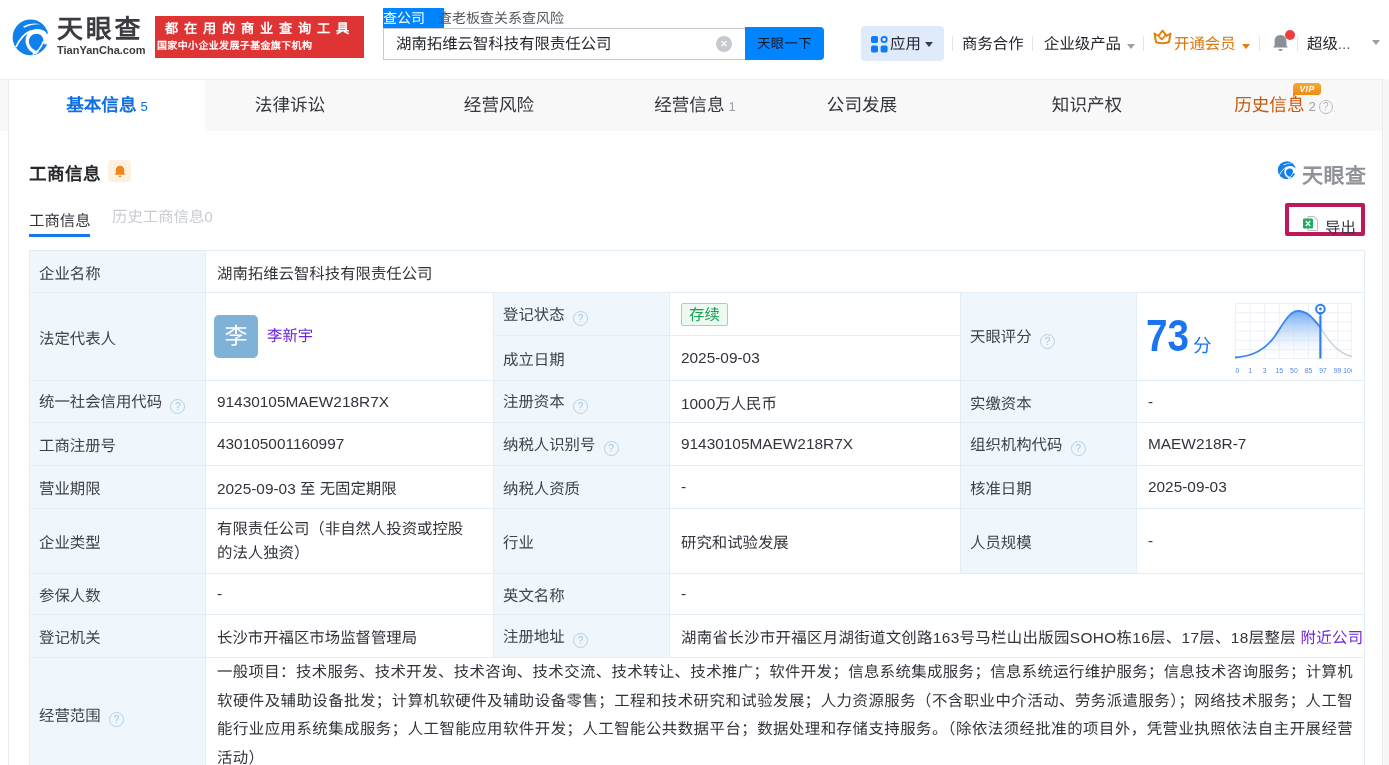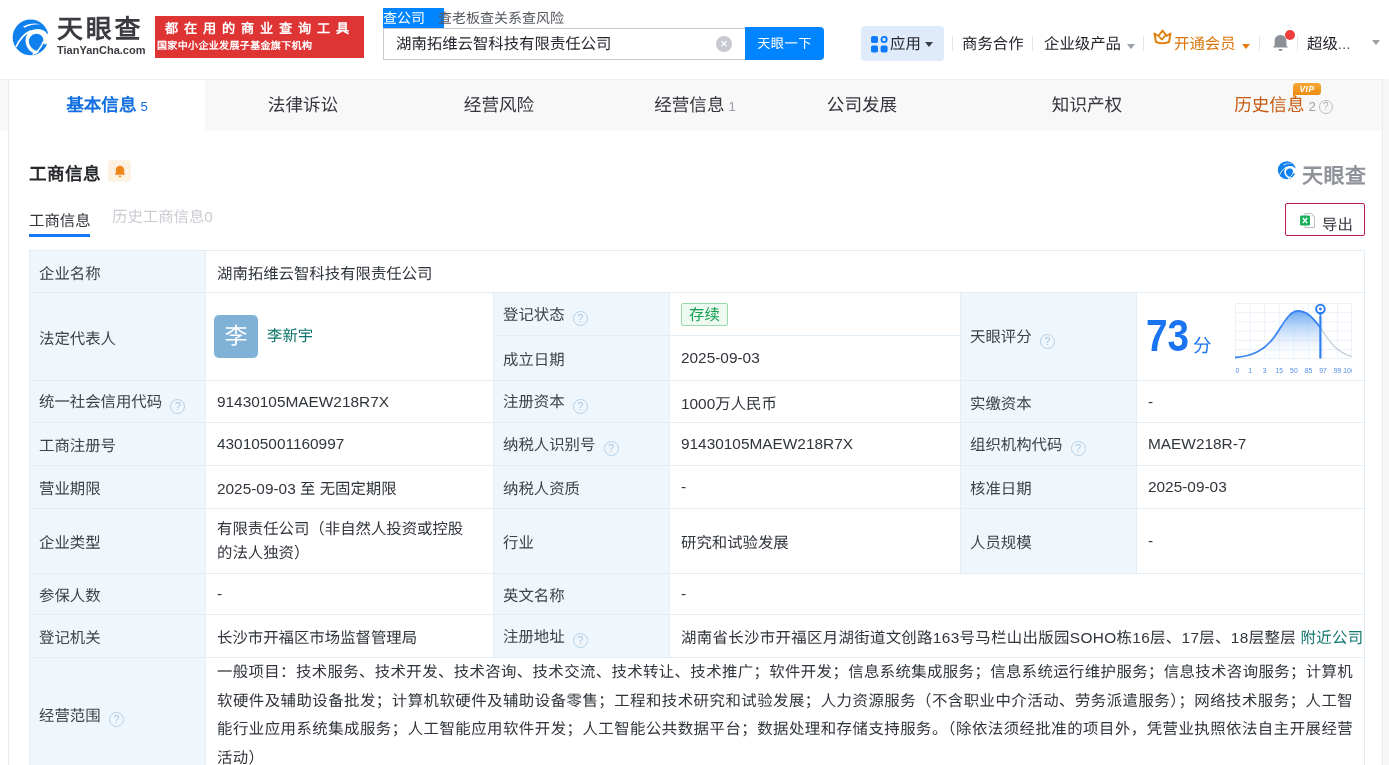--- a/index.html
+++ b/index.html
@@ -15,21 +15,21 @@
 #redbox { position:absolute; left:155px; top:16px; width:209px; height:42px; background:#df3434; color:#fff; overflow:hidden; }
 #redbox .l1 { font-size:13.2px; font-weight:700; letter-spacing:5.8px; line-height:17px; margin:3.5px 0 0 10px; white-space:nowrap; }
 #redbox .l2 { font-size:10px; font-weight:700; letter-spacing:0.35px; line-height:17px; margin-left:2px; white-space:nowrap; }
 
 
 #stabs { position:absolute; left:383px; top:7.5px; height:21.5px; white-space:nowrap; }
 #stabs .t { display:inline-block; font-size:14px; color:#54585f; line-height:21.5px; vertical-align:top; }
 #stabs .active { background:#0084ff; color:#fff; width:61px; text-align:left; margin-left:0; margin-right:-6px; }
 #sinput { position:absolute; left:383px; top:28px; width:362px; height:32px; border:1px solid #c6cad1; border-right:none; background:#fff; font-size:15.4px; color:#23262d; line-height:30px; padding-left:12px; }
 #sclear { position:absolute; left:716px; top:36px; width:16px; height:16px; border-radius:50%; background:#c6c9cf; color:#fff; font-size:9px; line-height:16px; text-align:center; font-weight:700; }
-#sbtn { position:absolute; left:745px; top:27px; width:79px; height:33px; background:#0084ff; border-radius:0 4px 4px 0; color:#ffffff; font-size:13.2px; text-align:center; line-height:33px; letter-spacing:0.5px; }
+#sbtn { position:absolute; left:745px; top:27px; width:79px; height:33px; background:#0084ff; border-radius:0 4px 4px 0; color:#0f172a; font-size:13.2px; text-align:center; line-height:33px; letter-spacing:0.5px; }
 
 
 #m-app { position:absolute; left:861px; top:26px; width:83px; height:35px; background:#dfeafa; border-radius:4px; }
 #m-app .txt { position:absolute; left:29px; top:0; font-size:15.4px; color:#23262d; line-height:35px; }
 #m-app svg { position:absolute; left:9.5px; top:9.5px; }
 .caret { display:inline-block; width:0; height:0; border-left:4.5px solid transparent; border-right:4.5px solid transparent; border-top:5.5px solid #3a3f47; }
 .caret.gray { border-top-color:#9aa0a8; }
 .caret.orange { border-top-color:#e27c0e; }
 .vsep { position:absolute; top:36px; width:1px; height:15px; background:#e3e5e8; }
 .mitem { position:absolute; top:34px; font-size:15.4px; color:#23262d; white-space:nowrap; line-height:19px; }
@@ -49,35 +49,35 @@
 #lline { position:absolute; left:8px; top:79px; width:1px; height:686px; background:#ececec; }
 #rline { position:absolute; left:1382px; top:79px; width:1px; height:686px; background:#ececec; }
 #rstrip { position:absolute; left:1383px; top:79px; width:6px; height:686px; background:#f7f7f7; }
 
 
 #secTitle { position:absolute; left:29px; top:160px; font-size:17.6px; font-weight:700; color:#26282c; letter-spacing:0.4px; }
 #bellBox { position:absolute; left:108px; top:160px; width:23px; height:22px; background:#fdf1e2; border-radius:4px; }
 #bellBox svg { position:absolute; left:5.5px; top:4.5px; }
 #tycMini { position:absolute; left:1277px; top:158px; width:88px; }
 #tycMini .zh { position:absolute; left:25px; top:1px; font-size:21px; font-weight:700; color:#8f9298; letter-spacing:0.5px; white-space:nowrap; }
-#exportBtn { position:absolute; left:1285px; top:203px; width:80px; height:33px; border:1px solid #be185d; border-radius:2px; background:#fff; }
+#exportBtn { position:absolute; left:1285px; top:203px; width:80px; height:33px; border:4px solid #be185d; border-radius:2px; background:#fff; }
 #exportBtn span { position:absolute; left:36px; top:8px; font-size:15.4px; color:#33363c; }
 #exportBtn svg { position:absolute; left:13px; top:8px; }
 
 #subtab1 { position:absolute; left:29px; top:208px; font-size:15.4px; color:#33363c; }
 #subtab1u { position:absolute; left:29px; top:234px; width:61px; height:3px; background:#1678f2; }
 #subtab2 { position:absolute; left:112px; top:204px; font-size:15.4px; color:#c9ccd1; }
 
 
 #tbl { position:absolute; left:29px; top:250px; border-collapse:collapse; table-layout:fixed; font-size:15.4px; }
 #tbl td { border:1px solid #e3edf5; vertical-align:middle; }
 #tbl td.lb { background:#f0f7fc; color:#3e4249; padding-left:9px; }
 #tbl td.vl { color:#30343b; padding-left:11px; }
 .qm { display:inline-block; width:15px; height:15px; border:1px solid #b5d0e5; border-radius:50%; color:#a4c6e0; font-size:10.5px; line-height:13px; text-align:center; margin-left:4px; vertical-align:-2.5px; }
-a.lnk { color:#0f766e; text-decoration:none; }
+a.lnk { color:#6d28d9; text-decoration:none; }
 .tag { display:inline-block; height:23px; line-height:21px; padding:0 7px; border:1px solid #98d9ae; background:#edf9f1; color:#12a150; font-size:15.4px; border-radius:2px; }
 #avatar { display:inline-block; width:44px; height:43px; background:#80b1d6; border-radius:5px; color:#fff; font-size:23px; line-height:43px; text-align:center; vertical-align:middle; }
 #tbl td#scoreCell { padding:0 !important; }
 #scoreWrap { position:relative; width:100%; height:87px; overflow:visible; }
 #scoreNum { position:absolute; left:8.5px; top:19px; font-size:44px; font-weight:700; color:#1a74f2; line-height:48px; transform:scaleX(0.88); transform-origin:0 0; }
 #scoreFen { position:absolute; left:56px; top:38px; font-size:18.5px; font-weight:400; color:#1a74f2; }
 #scoreChart { position:absolute; right:12px; top:10px; }
 </style>
 </head>
 <body>
@@ -132,21 +132,21 @@
   </svg>
   <circle></circle>
   <div style="position:absolute;left:1285px;top:30px;width:10px;height:10px;border-radius:50%;background:#f23d3d;"></div>
   <div class="vsep" style="left:1297px;"></div>
   <div class="mitem" style="left:1307px;">超级<span style="color:#565b63;">...</span></div>
   <span class="caret gray" style="position:absolute;left:1372px;top:40px;"></span>
 </div>
 
 <div id="nav">
   <div class="tab active" style="left:9px; width:196px;">基本信息<span class="cnt">5</span></div>
-  <div class="tab" style="left:205px; width:196px;">法律诉讼</div>
+  <div class="tab" style="left:192px; width:196px;">法律诉讼</div>
   <div class="tab" style="left:401px; width:196px;">经营风险</div>
   <div class="tab" style="left:597px; width:196px;">经营信息<span class="cnt">1</span></div>
   <div class="tab" style="left:764px; width:196px;">公司发展</div>
   <div class="tab" style="left:989px; width:196px;">知识产权</div>
   <div class="tab" style="left:1185px; width:197px; color:#c75a10;">历史信息<span class="cnt">2</span><span class="qm2">?</span><span id="vipTag">VIP</span></div>
 </div>
 
 <div id="lline"></div>
 <div id="rline"></div>
 <div id="rstrip"></div>

